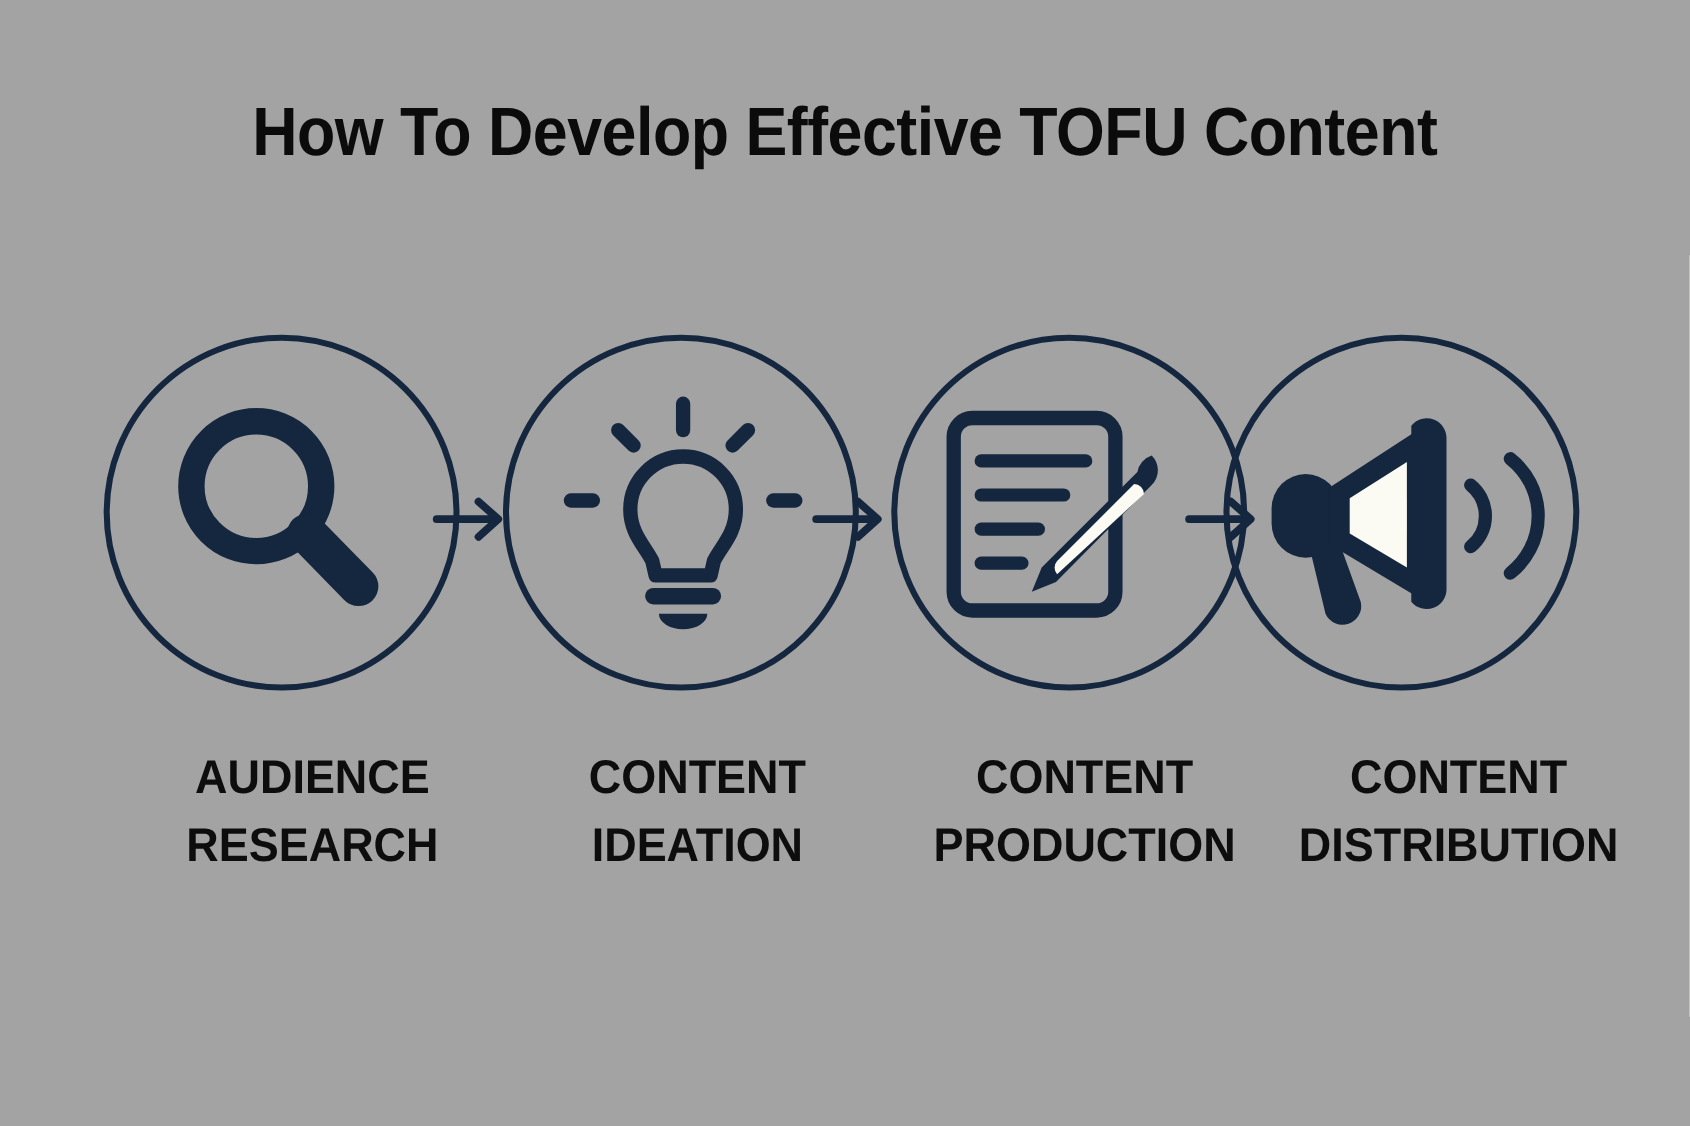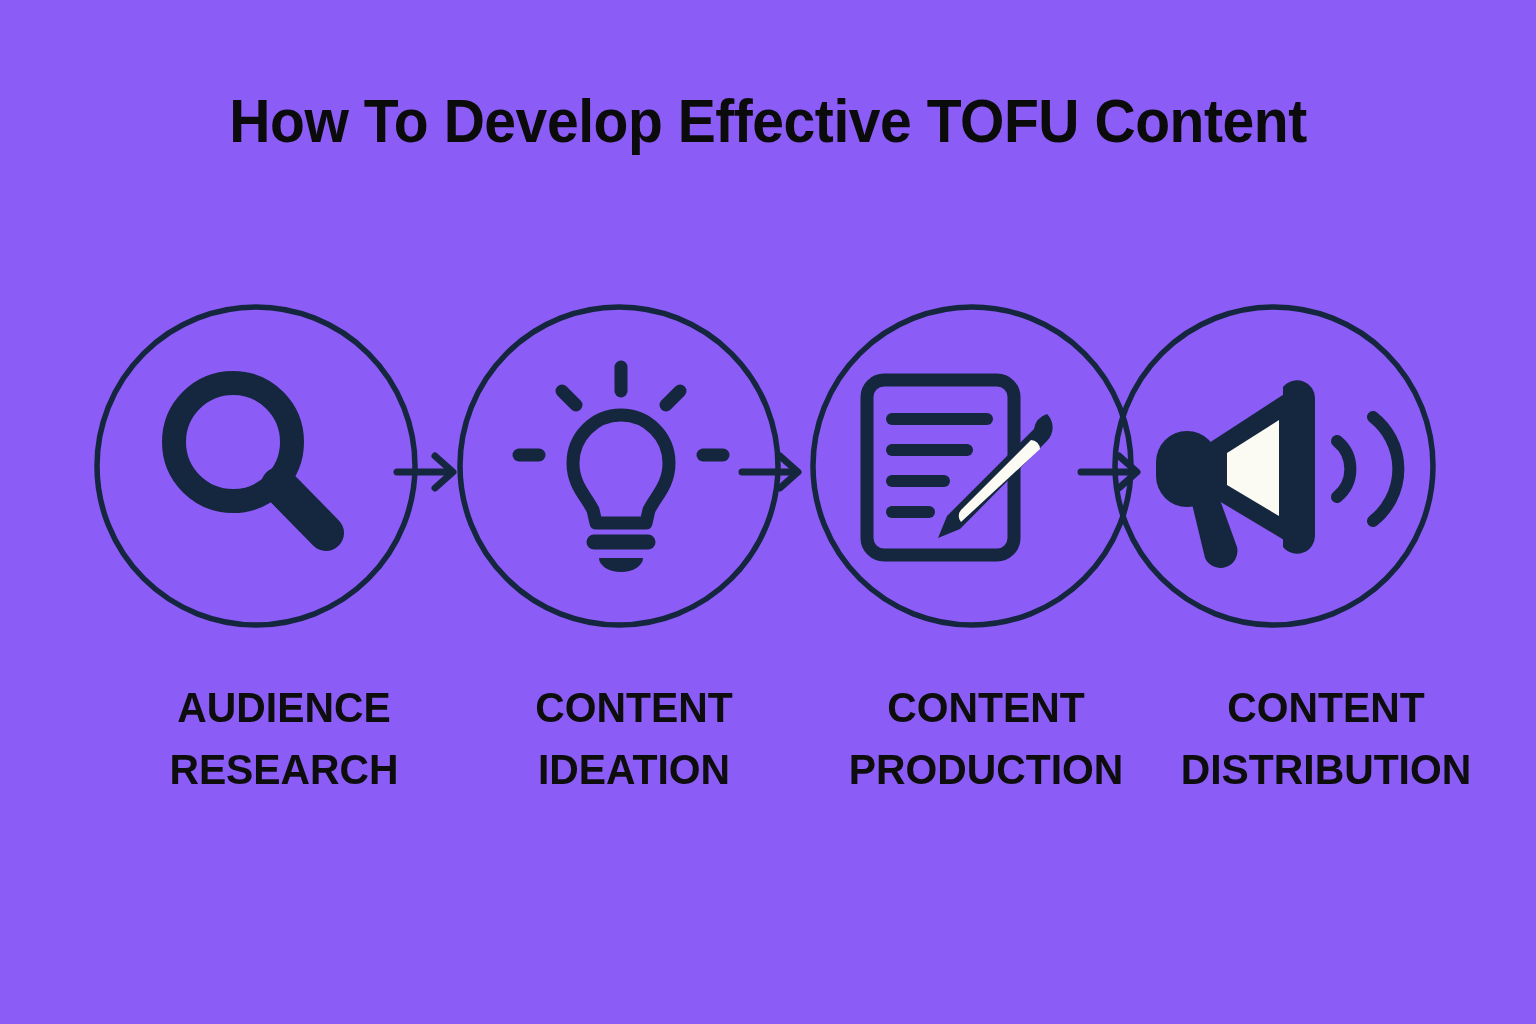--- a/index.html
+++ b/index.html
@@ -12,21 +12,21 @@
     height: 1024px;
     background: #fbfbf4;
     font-family: "Liberation Sans", sans-serif;
     overflow: hidden;
   }
 
   .canvas {
     position: relative;
     width: 1536px;
     height: 1024px;
-    background: #8b5cf6;
+    background: #a3a3a3;
   }
 
   
   .title {
     position: absolute;
     top: 88px;
     left: 0;
     width: 1536px;
     text-align: center;
     font-family: "Liberation Sans", sans-serif;

